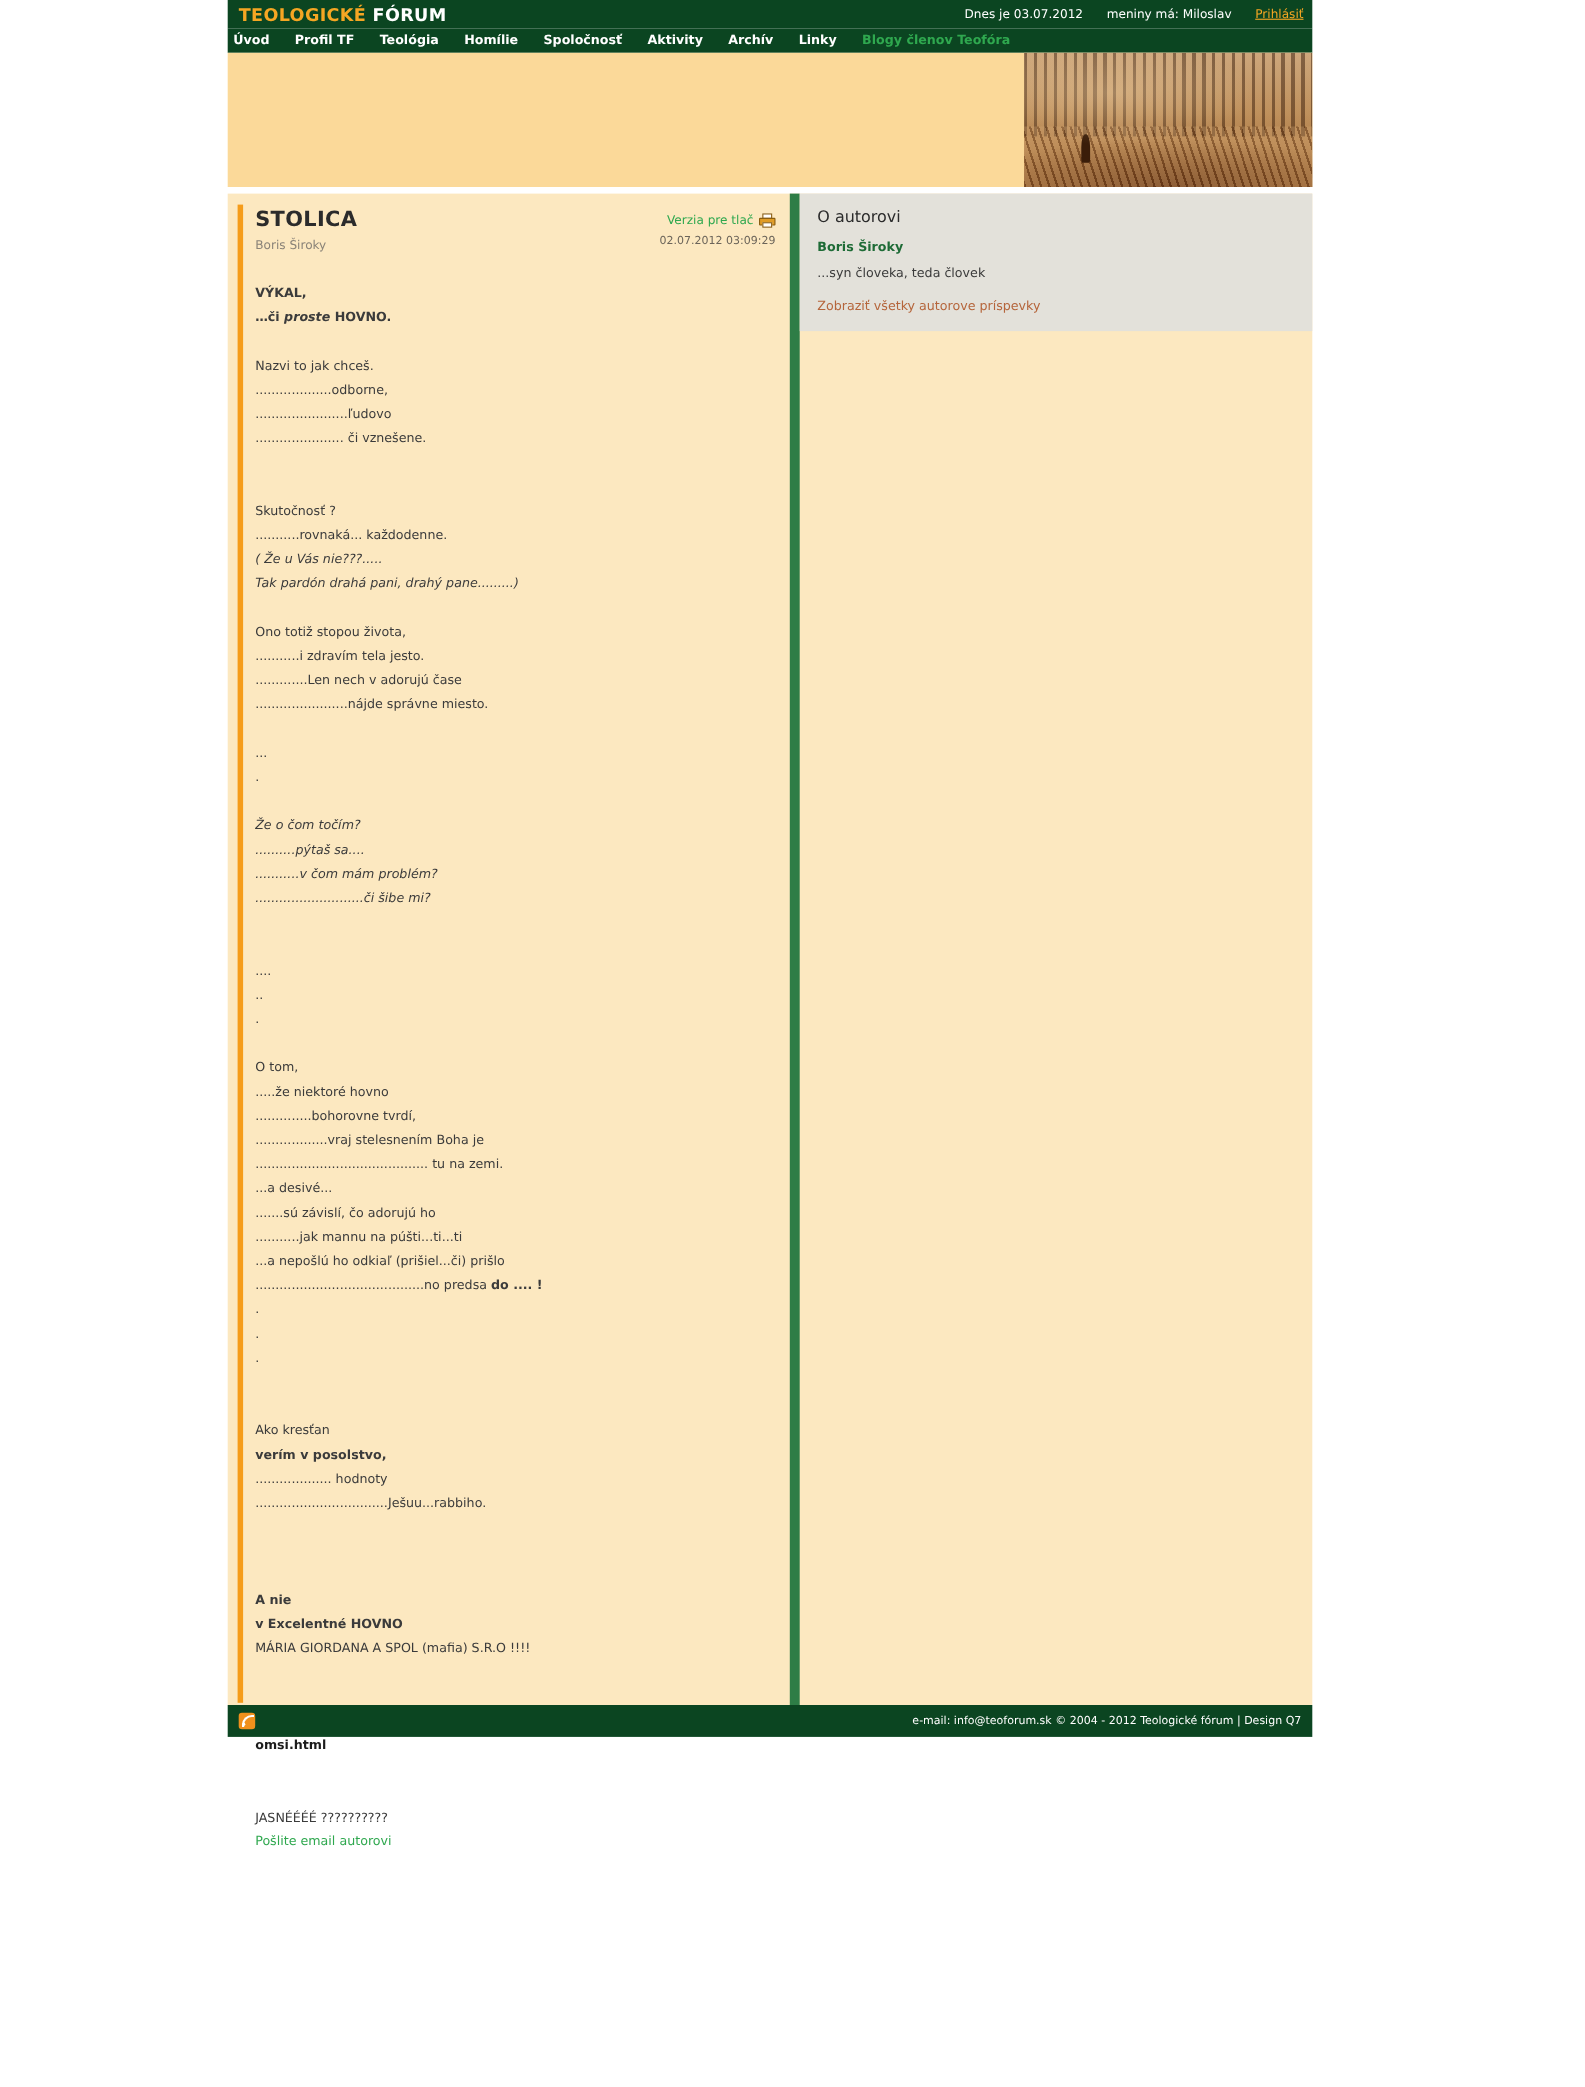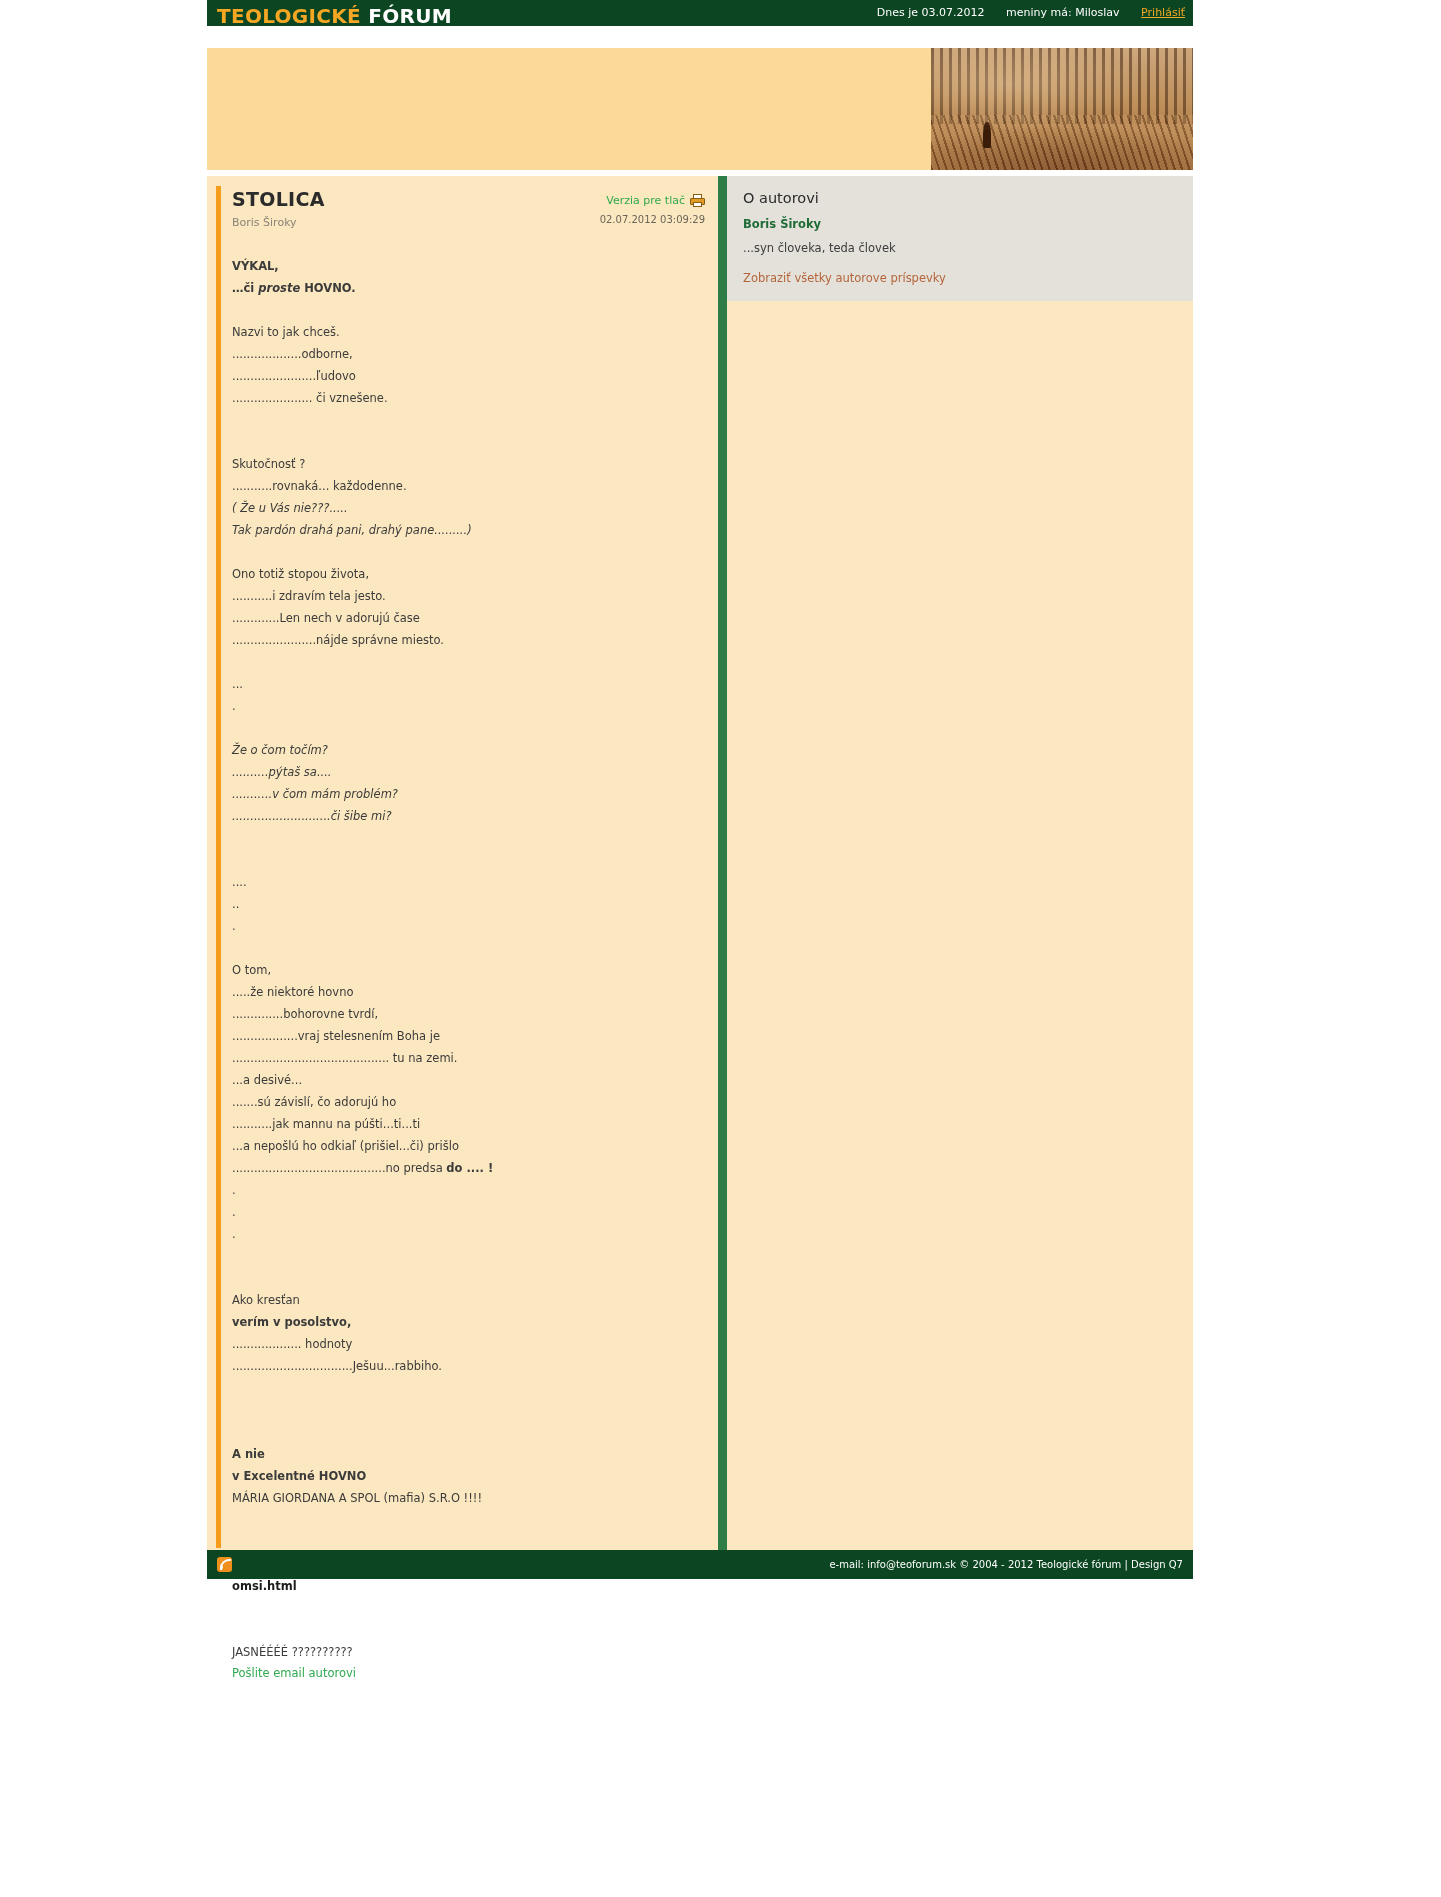--- a/index.html
+++ b/index.html
@@ -11,21 +11,21 @@
   }
   .page{position:relative;width:1441px;min-height:1897px;background:#ffffff;}
 
   
   .topbar{
     position:absolute;left:207px;top:0;width:986px;height:26px;
     background:#0b4521;
   }
   .logo{
     position:absolute;left:10px;top:4px;
-    font-size:20px;font-weight:bold;letter-spacing:.3px;color:#ffffff;
+    font-size:16px;font-weight:bold;letter-spacing:.3px;color:#ffffff;
     white-space:nowrap;
   }
   .logo .hl{color:#f5a623;}
   .topright{
     position:absolute;right:8px;top:6px;
     font-size:11px;color:#ffffff;white-space:nowrap;
   }
   .topright span{margin-left:18px;}
   .topright a{color:#f5a623;text-decoration:underline;}
 
@@ -214,20 +214,25 @@
       <span class="hl">TEOLOGICKÉ</span>
       <span>FÓRUM</span>
     </div>
     <div class="topright">
       <span>Dnes je 03.07.2012</span>
       <span>meniny má: Miloslav</span>
       <span><a href="#">Prihlásiť</a></span>
     </div>
   </div>
 
+  <div class="navbar">
+    <div class="inner">
+      <a href="#">Úvod</a><a href="#">Profil TF</a><a href="#">Teológia</a><a href="#">Homílie</a><a href="#">Spoločnosť</a><a href="#">Aktivity</a><a href="#">Archív</a><a href="#">Linky</a><a href="#" class="green">Blogy členov Teofóra</a>
+    </div>
+  </div>
 
   <div class="banner">
     <div class="banner-photo">
       <div class="trees"></div>
       <div class="field"></div>
       <div class="fig"></div>
       <div class="glow"></div>
     </div>
   </div>
 

